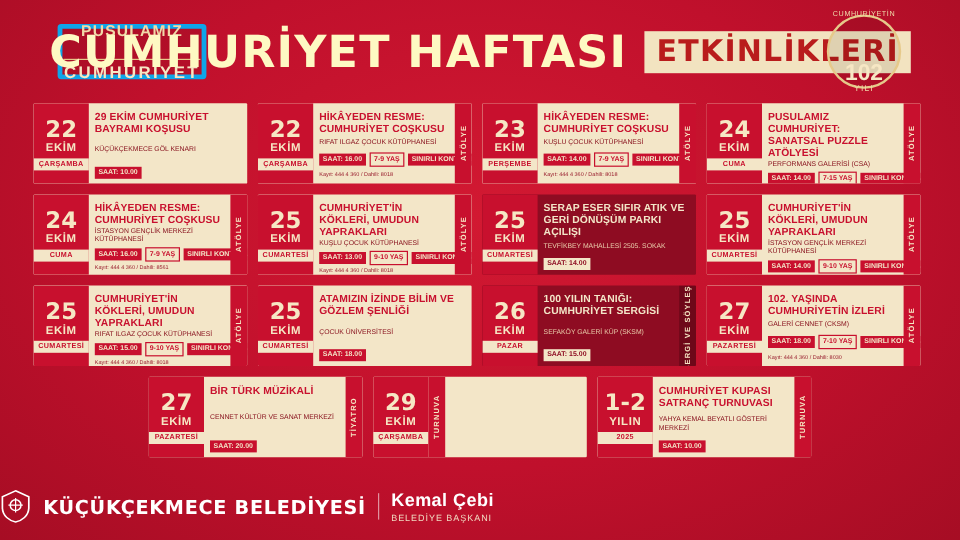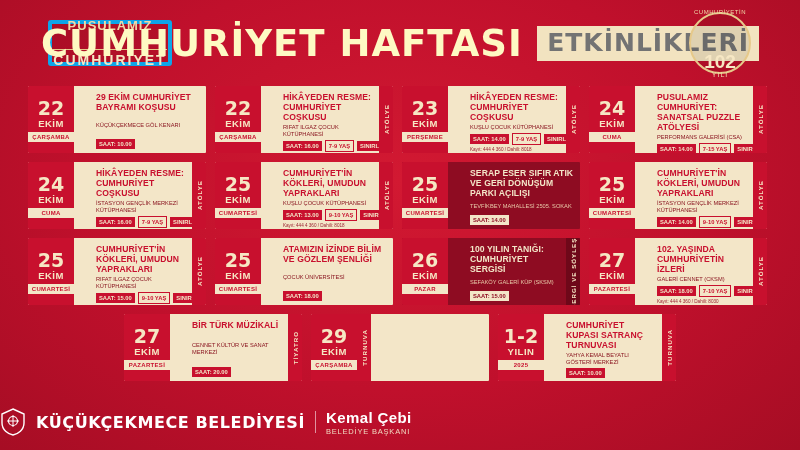--- a/index.html
+++ b/index.html
@@ -44,21 +44,21 @@
   }
   .title-main {
     display: inline-block;
     font-size: 37px; font-weight: bold; letter-spacing: 1px;
     color: #fef9c3; vertical-align: middle;
     font-family: "DejaVu Sans", sans-serif;
   }
   .title-sub {
     display: inline-block;
     font-size: 25px; font-weight: bold; letter-spacing: 1px;
-    color: #737373; background: #F2E3C0;
+    color: #b91c1c; background: #F2E3C0;
     padding: 2px 10px 4px 10px; margin-left: 10px;
     vertical-align: middle;
     font-family: "DejaVu Sans", sans-serif;
   }
   .logo-right {
     position: absolute; right: 44px; top: 10px;
     width: 72px; height: 66px;
     display: flex; flex-direction: column; align-items: center; justify-content: center;
   }
   .seal {
@@ -108,21 +108,21 @@
     background: #F3E6C8; color: #C8102E;
     font-size: 6px; font-weight: bold; letter-spacing: .3px;
     padding: 1px 3px; line-height: 8px;
     width: 100%; text-align: center;
   }
   .card.dark .date .d-day { background:#F3E6C8; color:#C8102E;}
 
   
   .body {
     flex: 1 1 auto;
-    padding: 6px 6px 4px 22px;
+    padding: 6px 6px 4px 5px;
     display: flex; flex-direction: column; justify-content: space-between;
     min-width: 0;
   }
   .c-title {
     font-size: 8.6px; font-weight: bold; color: #C8102E;
     line-height: 10px; text-transform: uppercase;
     letter-spacing: .1px;
   }
   .card.dark .c-title { color: #F3E6C8; }
   .c-venue {

